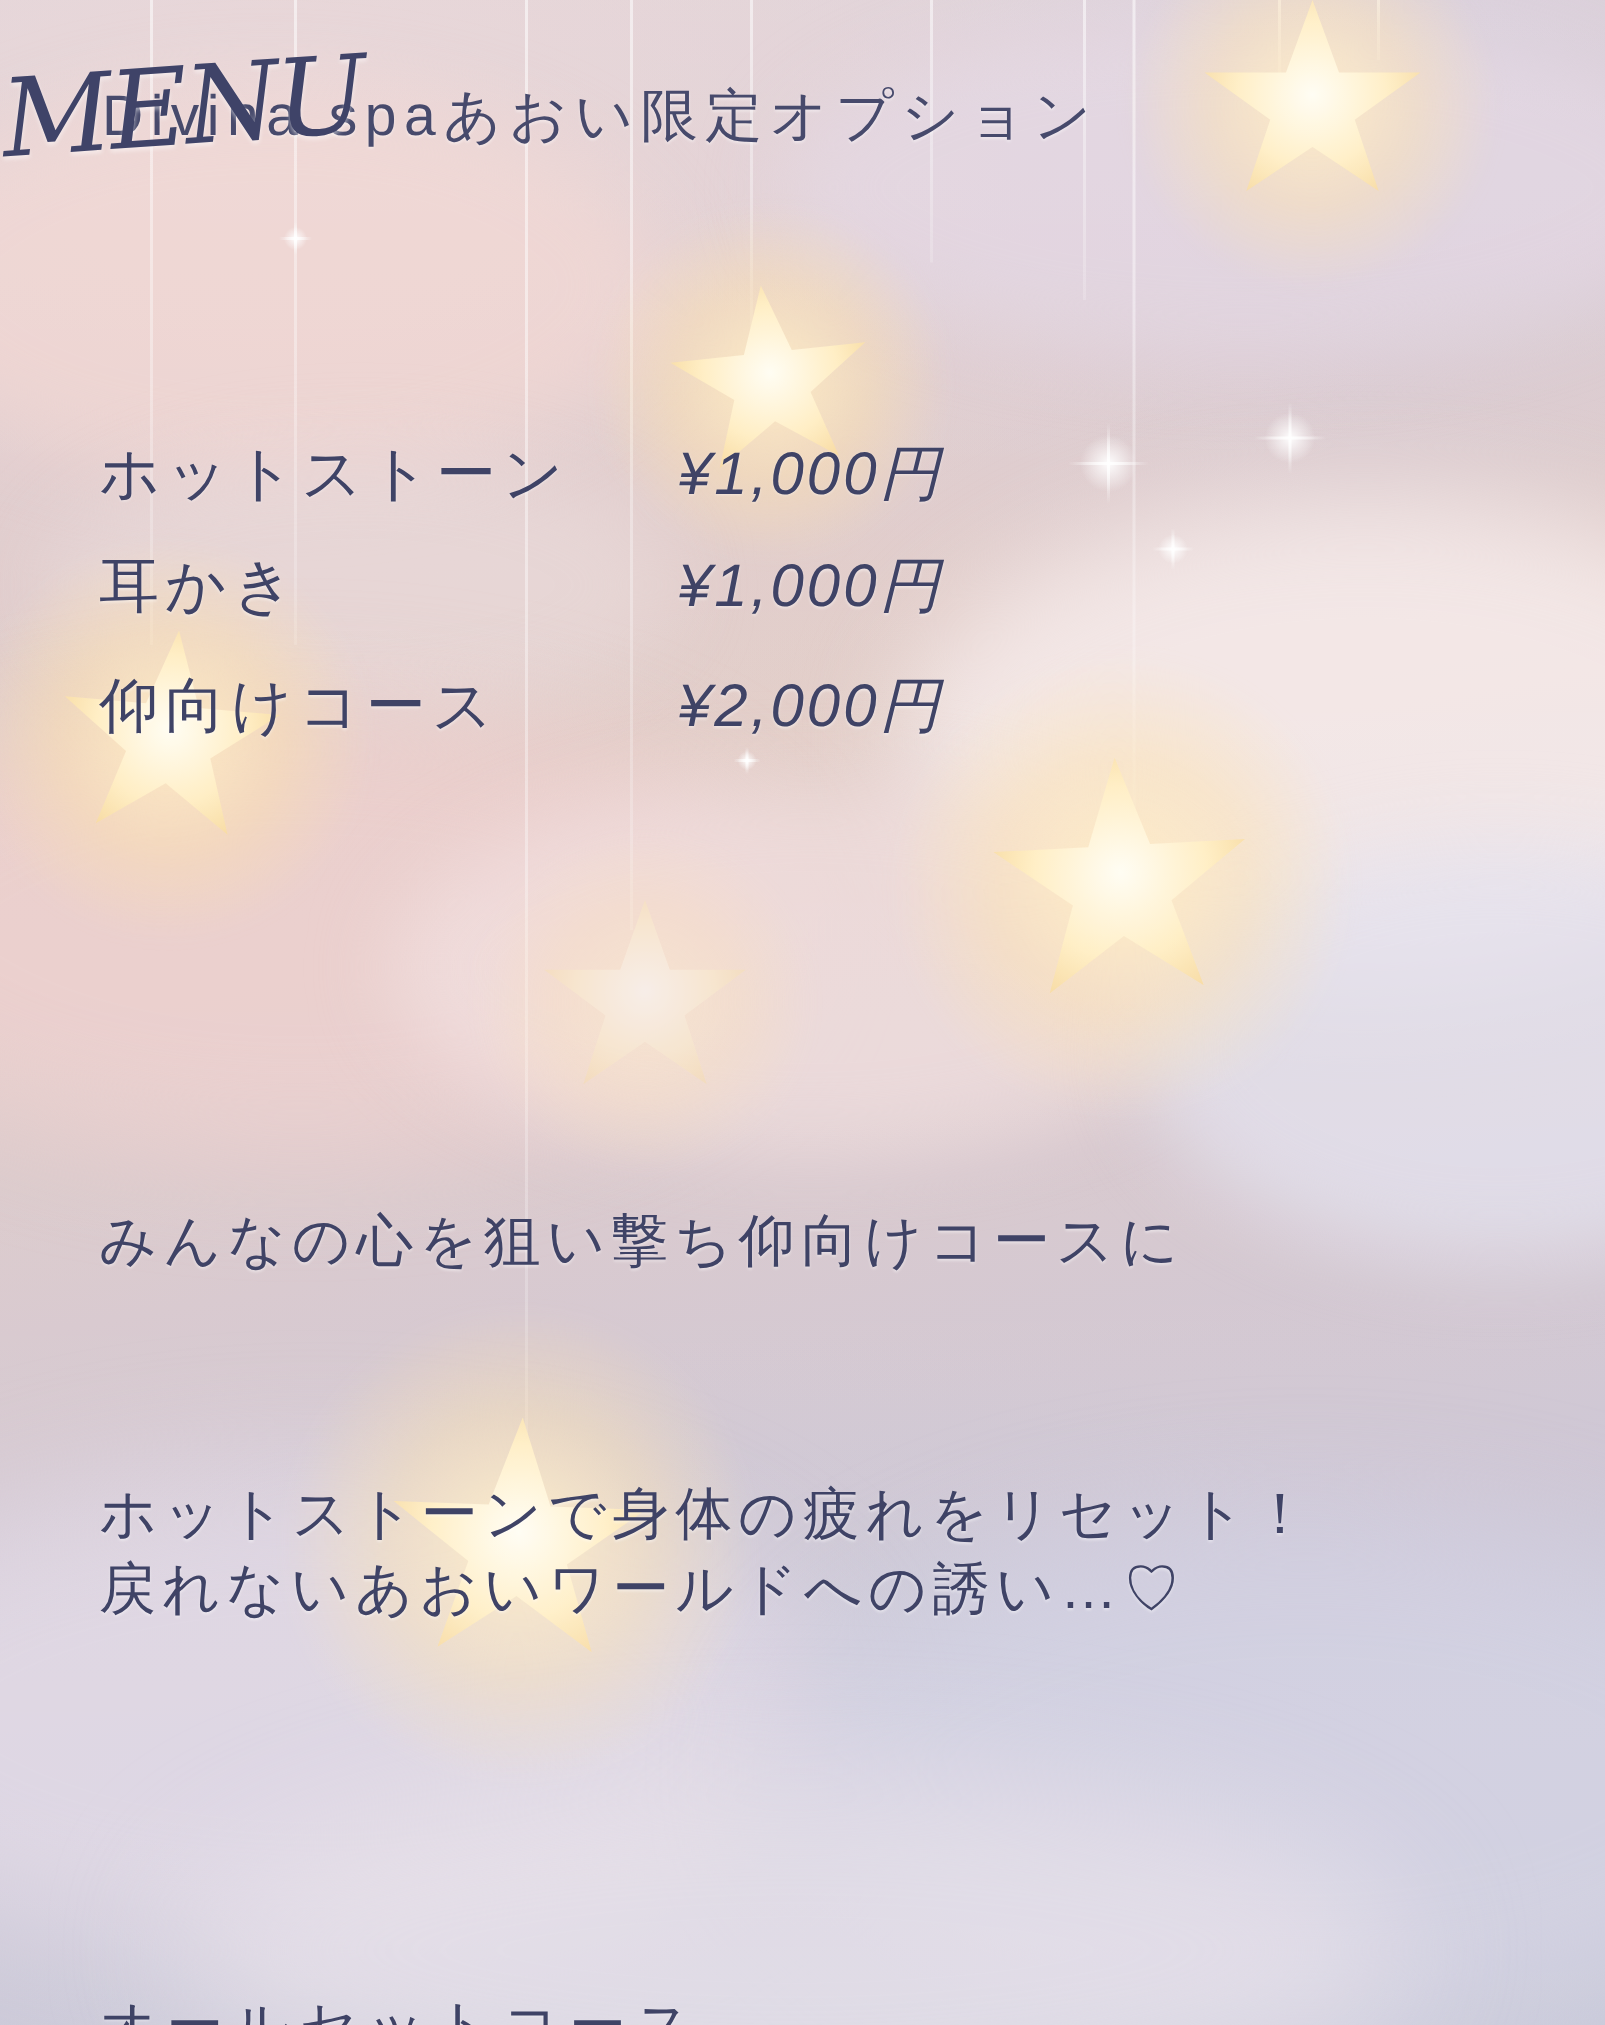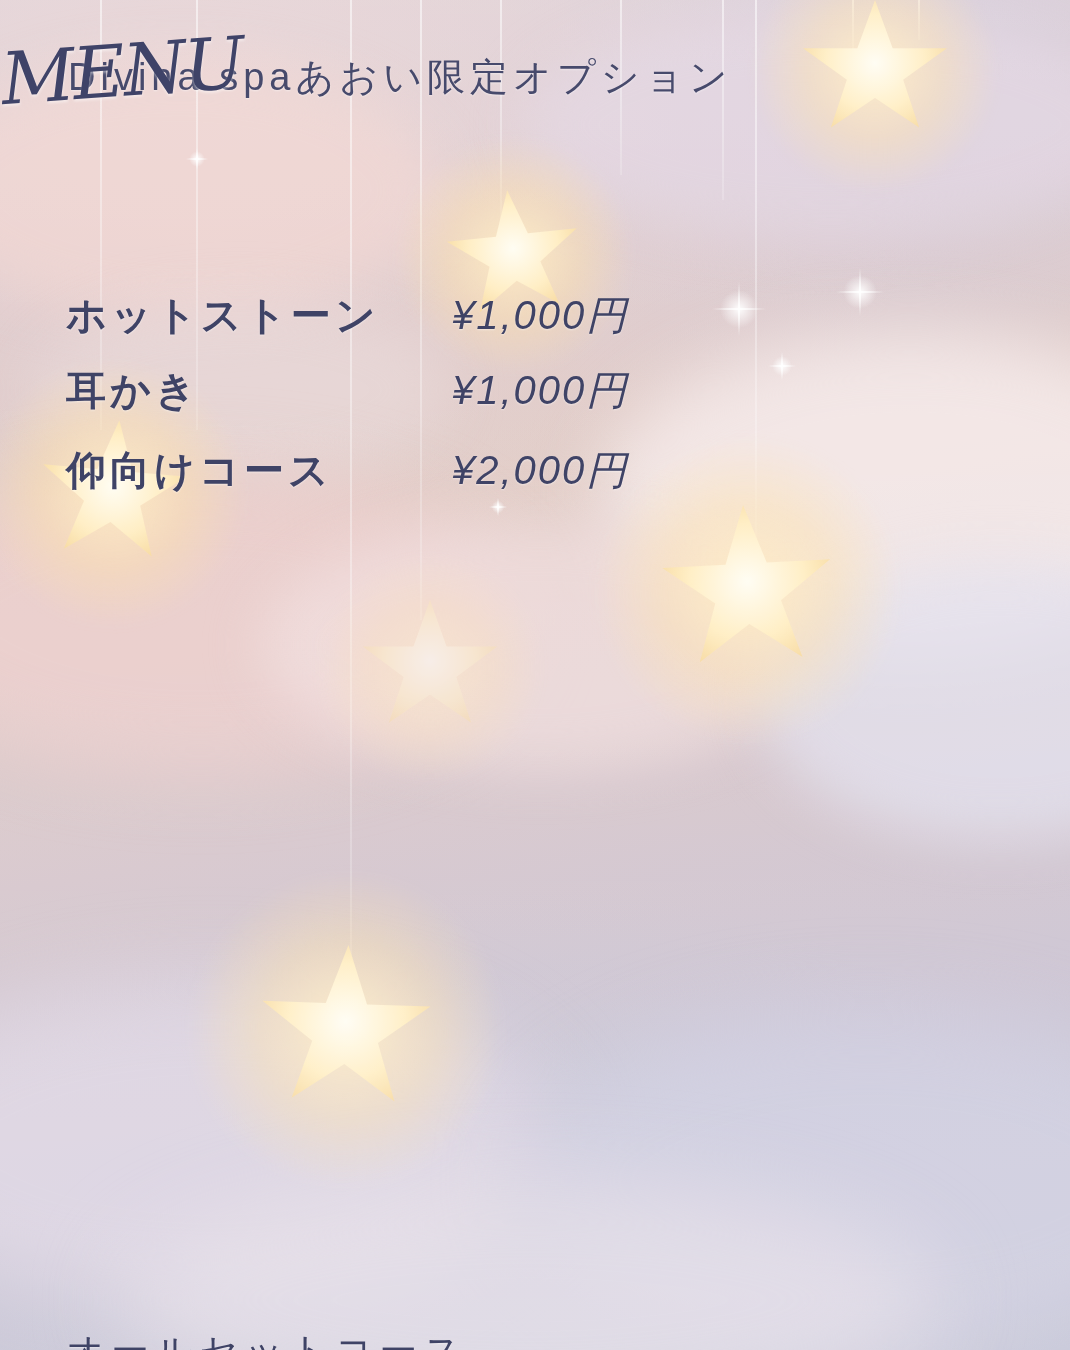--- a/index.html
+++ b/index.html
@@ -124,21 +124,21 @@
   }
   .menu-row {
     position: absolute;
     left: 66px;
     width: 700px;
     font-size: 40px;
     letter-spacing: 4px;
     color: #3f4366;
     text-shadow: 0 1px 2px rgba(255,255,255,0.45);
   }
-  .menu-row .name { position: absolute; left: 0; top: 0; white-space: pre; font-weight: bold; }
+  .menu-row .name { position: absolute; left: 0; top: 0; white-space: pre; }
   .menu-row .price { position: absolute; left: 386px; top: 0; white-space: pre; letter-spacing: 2px; font-style: italic; }
   .r1 { top: 288px; }
   .r2 { top: 363px; }
   .r3 { top: 443px; }
 
   .para {
     position: absolute;
     left: 66px;
     font-size: 38px;
     letter-spacing: 4px;
@@ -225,22 +225,27 @@
     </div>
     <div class="menu-row r2">
       <span class="name">耳かき</span>
       <span class="price">¥1,000円</span>
     </div>
     <div class="menu-row r3">
       <span class="name">仰向けコース</span>
       <span class="price">¥2,000円</span>
     </div>
 
+    <div class="para p1">
+      <div>みんなの心を狙い撃ち仰向けコースに</div>
+      <div>ホットストーンで身体の疲れをリセット！</div>
+    </div>
 
     <div class="para p2">
+      <div>戻れないあおいワールドへの誘い…♡</div>
     </div>
 
     <div class="para p3">
       <div>オールセットコース</div>
       
     </div>
 
   </div>
 </div>
 

